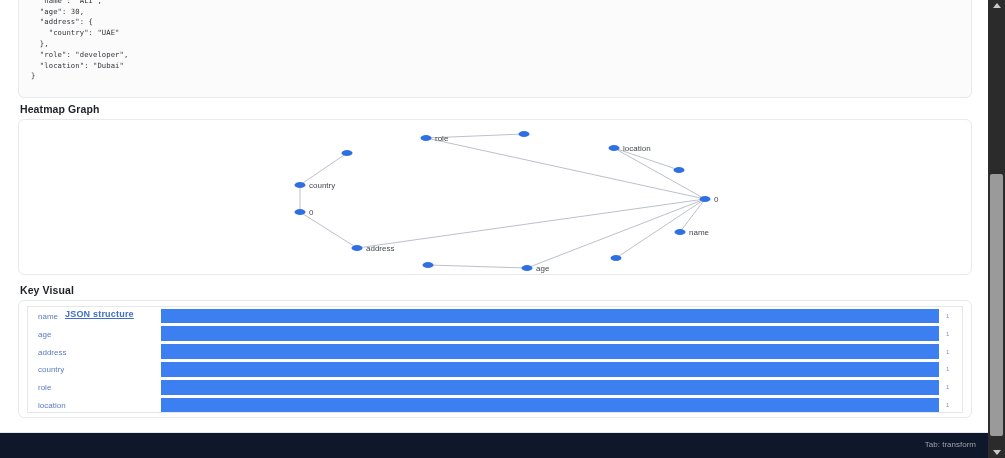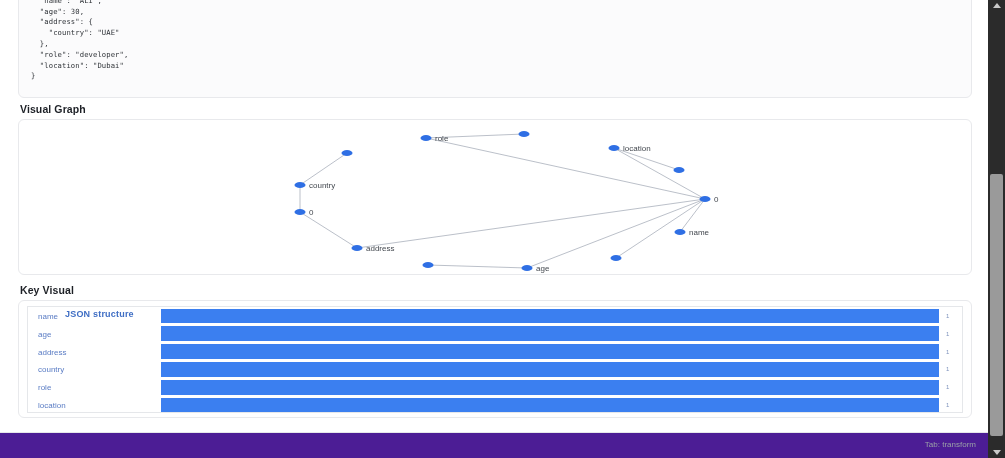--- a/index.html
+++ b/index.html
@@ -100,20 +100,21 @@
   }
   .heat-plot-title {
     position: absolute;
     left: 38px;
     top: 3px;
     font-size: 9px;
     font-weight: bold;
     color: #3f6ec4;
     letter-spacing: 0.2px;
     white-space: nowrap;
+    text-decoration: underline;
   }
   .heat-grid {
     position: absolute;
     left: 0; top: 0;
     width: 936px; height: 107px;
     border: 1px solid #e5e7ea;
     background: #ffffff;
   }
   .heat-row {
     position: absolute;
@@ -152,21 +153,21 @@
     left: 0; top: 432px;
     width: 988px;
     height: 1px;
     background: #e6e7ea;
   }
   .status-bar {
     position: absolute;
     left: 0; top: 433px;
     width: 988px;
     height: 25px;
-    background: #4c1d95;
+    background: #0f172a;
   }
   .status-text {
     position: absolute;
     right: 12px;
     top: 7px;
     font-size: 8px;
     color: #9aa0a8;
     white-space: nowrap;
   }
 
@@ -220,21 +221,21 @@
   "name": "ALI",
   "age": 30,
   "address": {
     "country": "UAE"
   },
   "role": "developer",
   "location": "Dubai"
 }</pre>
     </div>
 
-    <div class="section-title" id="title-visual-graph">Visual Graph</div>
+    <div class="section-title" id="title-visual-graph">Heatmap Graph</div>
 
     <div class="graph-card">
       <svg id="graph-svg" viewBox="0 0 952 154">
           <line x1="407" y1="18" x2="505" y2="14" class="graph-edge" stroke="#a9b0bb"></line>
           <line x1="407" y1="18" x2="686" y2="79" class="graph-edge" stroke="#a9b0bb"></line>
           <line x1="595" y1="28" x2="660" y2="50" class="graph-edge" stroke="#a9b0bb"></line>
           <line x1="595" y1="28" x2="686" y2="79" class="graph-edge" stroke="#a9b0bb"></line>
           <line x1="328" y1="33" x2="281" y2="65" class="graph-edge" stroke="#a9b0bb"></line>
           <line x1="281" y1="65" x2="281" y2="92" class="graph-edge" stroke="#a9b0bb"></line>
           <line x1="281" y1="92" x2="338" y2="128" class="graph-edge" stroke="#a9b0bb"></line>

